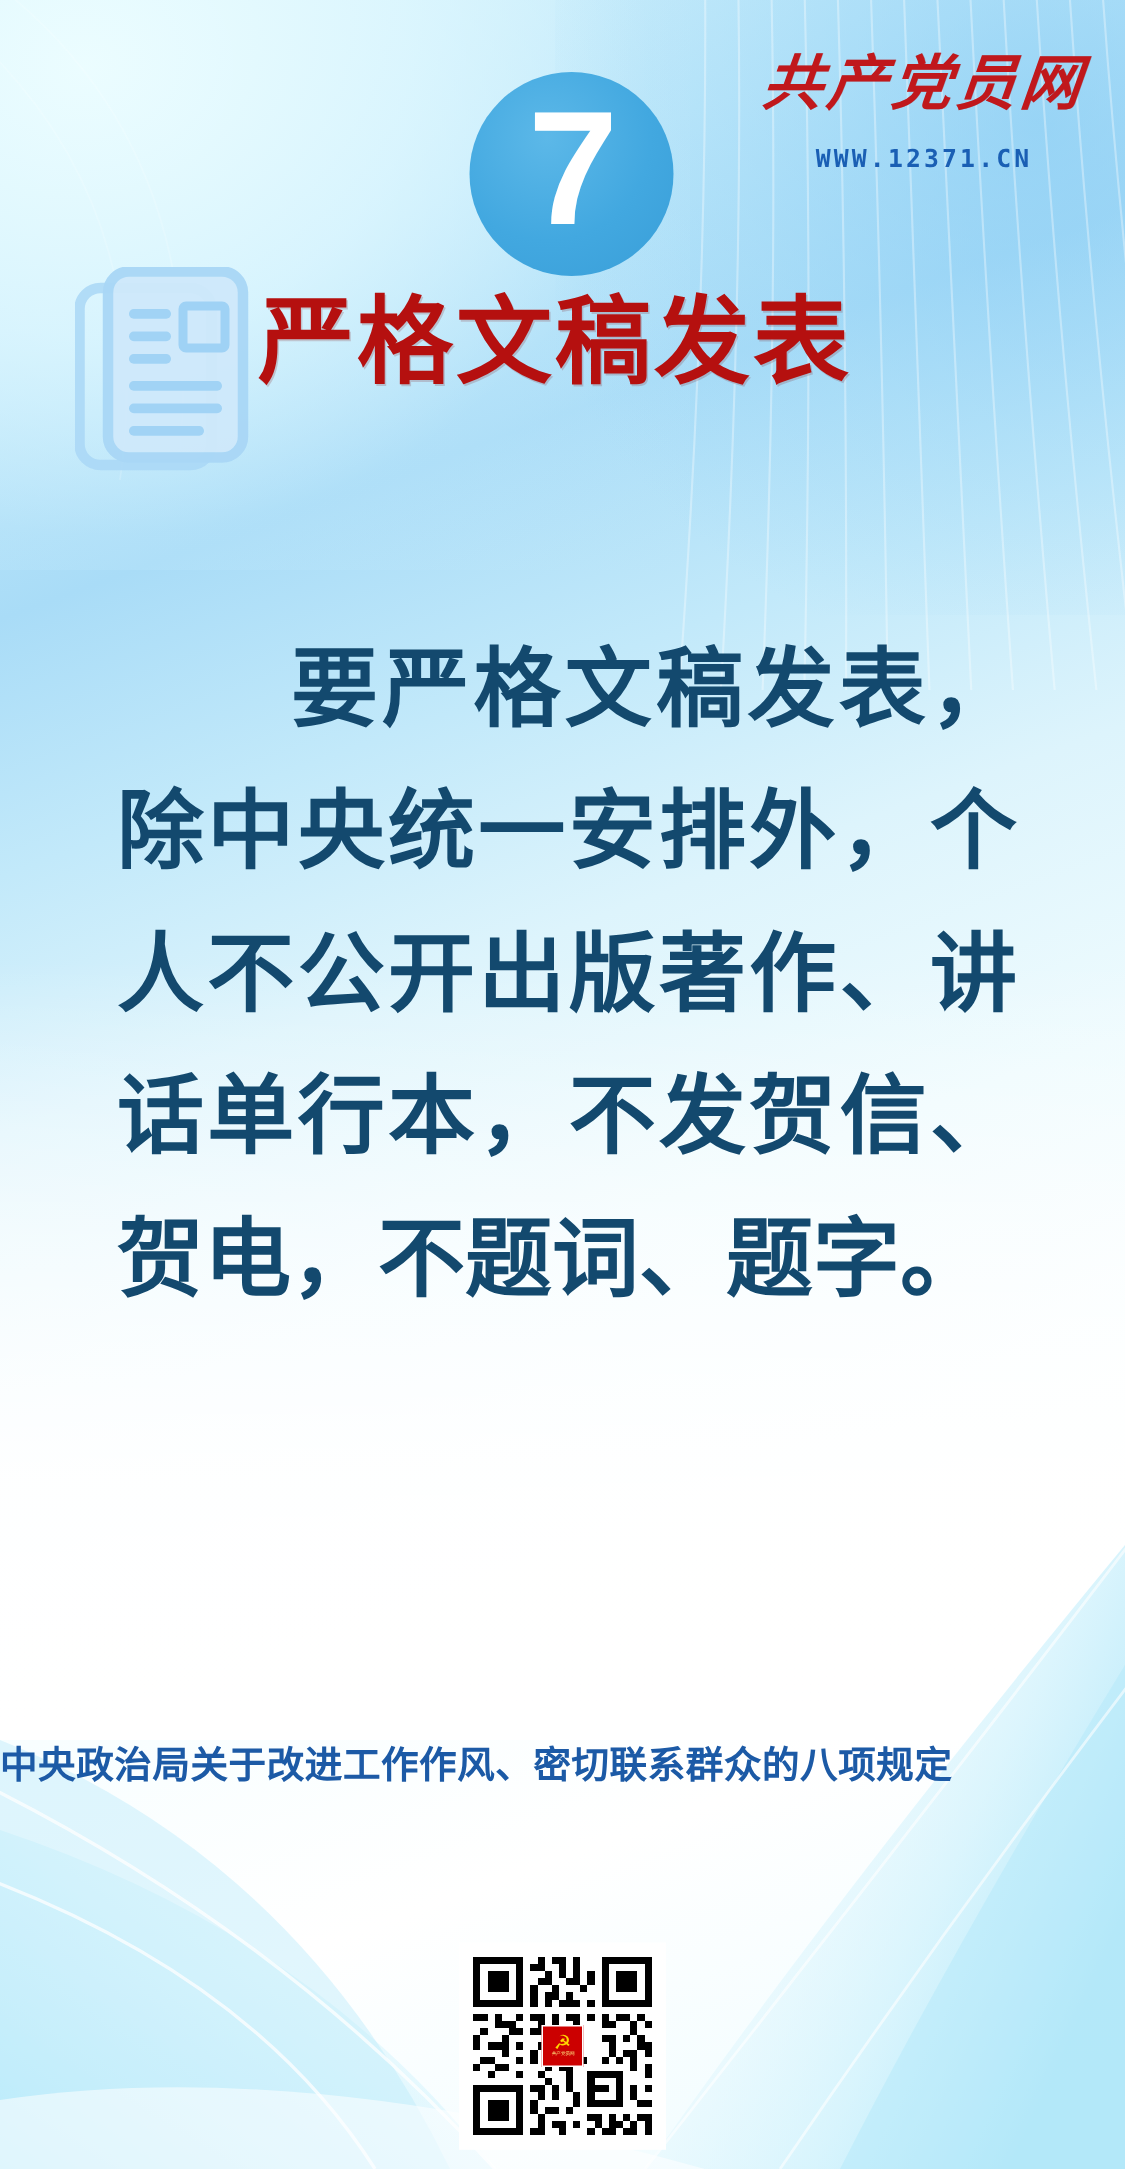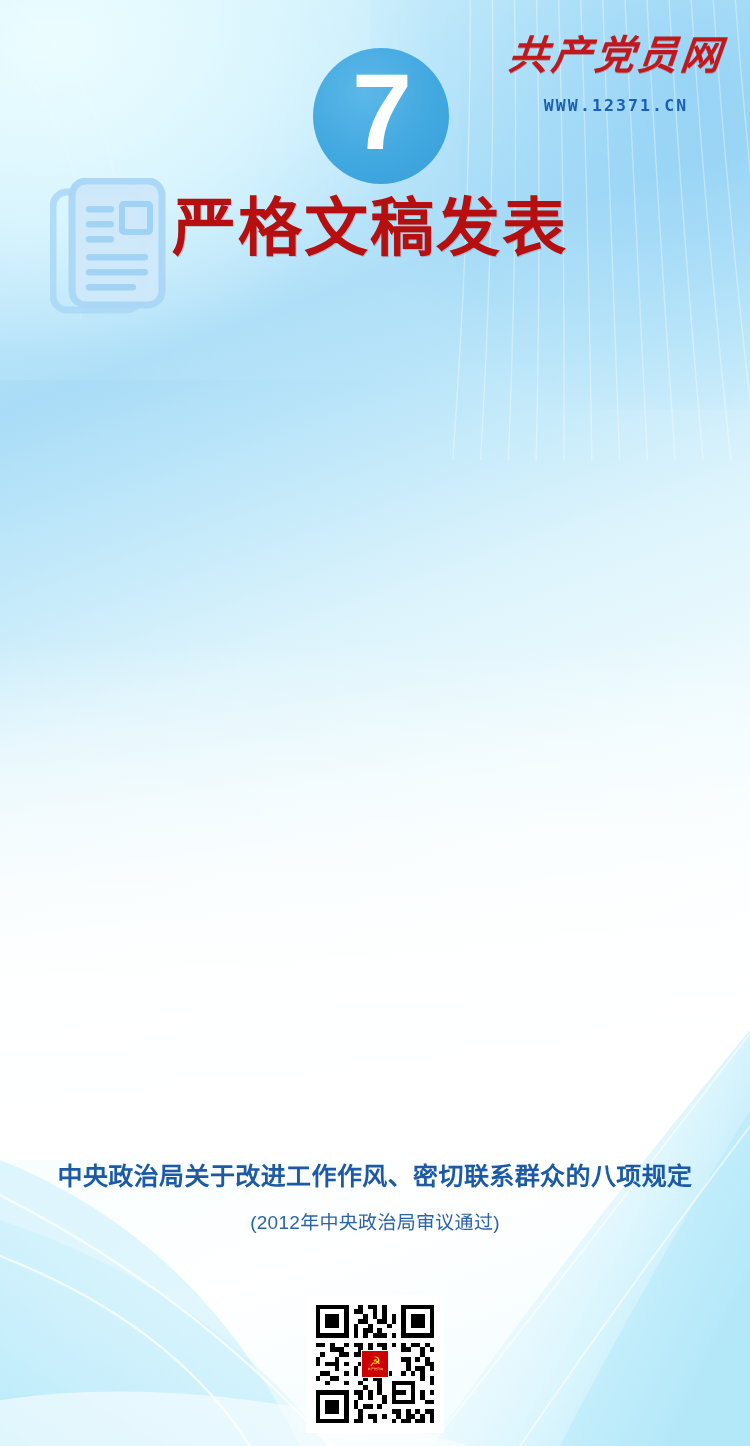--- a/index.html
+++ b/index.html
@@ -174,21 +174,21 @@
     text-align-last: left;
     letter-spacing: 0px;
   }
 
   
   .footer-title {
     position: absolute;
     left: 0;
     top: 1156px;
     width: 750px;
-    text-align: center;
+    text-align: left;
     font-family: "Liberation Serif", "DejaVu Serif", serif;
     font-size: 25px;
     font-weight: 700;
     color: #1c5aa6;
     letter-spacing: 0.4px;
   }
   .footer-sub {
     position: absolute;
     left: 0;
     top: 1207px;
@@ -336,23 +336,23 @@
       <rect x="36" y="76" width="62" height="6.5" rx="3.2"></rect>
       <rect x="36" y="91" width="62" height="6.5" rx="3.2"></rect>
       <rect x="36" y="106" width="50" height="6.5" rx="3.2"></rect>
     </g>
 
     <rect x="72" y="26" width="28" height="28" rx="2" ry="2" fill="none" stroke="#9fd2f5" stroke-width="6"></rect>
   </svg>
 
   <div class="headline">严格文稿发表</div>
 
+  <div class="body-text">要严格文稿发表，除中央统一安排外，个人不公开出版著作、讲话单行本，不发贺信、贺电，不题词、题字。</div>
 
   <div class="footer-title">中央政治局关于改进工作作风、密切联系群众的八项规定</div>
-  <div class="footer-sub">(2012年中央政治局审议通过)</div>
 
   <div class="qr-wrap">
     <svg class="qr-canvas" viewBox="0 0 29 29" shape-rendering="crispEdges">
       <rect x="0" y="0" width="29" height="29" fill="#ffffff"></rect>
       <g fill="#000000">
 
         <rect x="2" y="2" width="7" height="1"></rect>
           <rect x="2" y="8" width="7" height="1"></rect>
         <rect x="2" y="2" width="1" height="7"></rect>
           <rect x="8" y="2" width="1" height="7"></rect>

